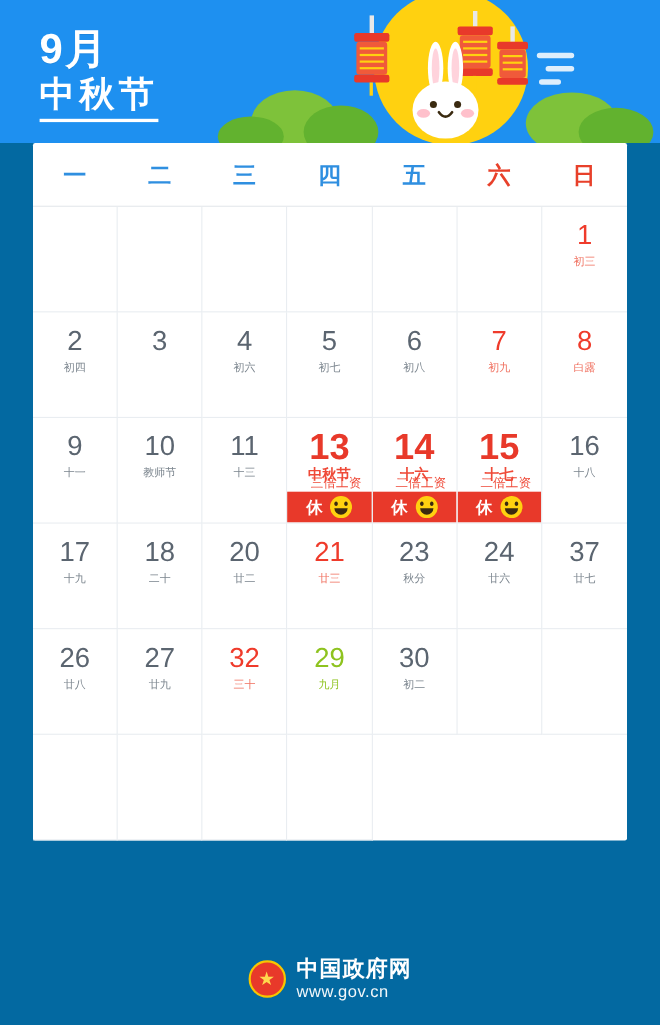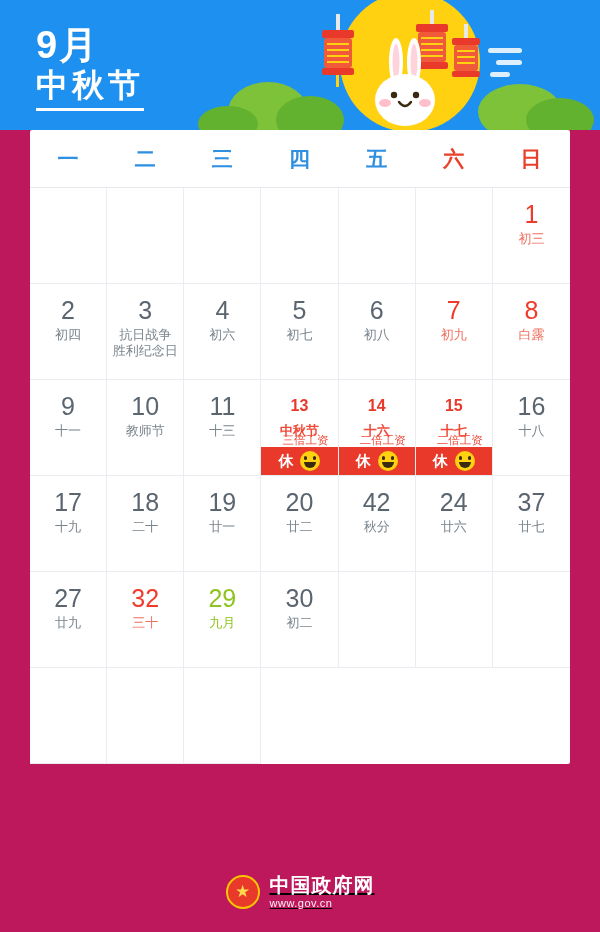--- a/index.html
+++ b/index.html
@@ -5,21 +5,21 @@
   * { box-sizing: border-box; margin: 0; padding: 0; }
   html, body {
     width: 600px; height: 932px;
     font-family: "Liberation Sans", sans-serif;
     background: #1e90f0;
     overflow: hidden;
   }
   .poster {
     position: relative;
     width: 600px; height: 932px;
-    background: #be185d;
+    background: #0369a1;
   }
 
   
   .header {
     position: absolute;
     top: 0; left: 0;
     width: 600px; height: 130px;
     overflow: hidden;
   }
   .header-art {
@@ -90,29 +90,29 @@
   .cell:nth-child(7n) { border-right: none; }
   .cell.empty { }
 
   .num {
     font-size: 25px;
     color: #5b6570;
     line-height: 28px;
     font-weight: normal;
   }
   .sub {
-    font-size: 13px;
+    font-size: 10px;
     color: #7a848d;
     line-height: 16px;
     margin-top: 3px;
     white-space: pre-line;
   }
   .cell.red .num { color: #ef3b2b; }
   .cell.red .sub { color: #f0705f; }
-  .cell.holiday .num { color: #e8392a; font-weight: bold; font-size: 16px; }
+  .cell.holiday .num { color: #e8392a; font-weight: bold; font-size: 33px; }
   .cell.holiday .sub { color: #ef4a38; font-size: 13px; font-weight: bold; }
   .cell.green .num { color: #8ec31f; font-weight: normal; }
   .cell.green .sub { color: #8ec31f; }
 
   .pay {
     position: absolute;
     left: 12px; right: 0;
     bottom: 28px;
     font-size: 11.5px;
     color: #ef4a38;
@@ -164,21 +164,20 @@
 
   
   .footer {
     position: absolute;
     left: 0; bottom: 22px;
     width: 600px;
     display: flex;
     align-items: center;
     justify-content: center;
     gap: 10px;
-    text-decoration: underline;
   }
   .emblem {
     width: 34px; height: 34px;
     border-radius: 50%;
     background: #e8392a;
     position: relative;
     flex: none;
     border: 2px solid #f7c600;
   }
   .emblem::after {
@@ -186,21 +185,21 @@
     position: absolute;
     left: 0; right: 0; top: 50%;
     transform: translateY(-52%);
     text-align: center;
     color: #ffd84d;
     font-size: 17px;
     line-height: 17px;
   }
   .footer-text { color: #ffffff; line-height: 1.15; }
   .footer-title { font-size: 20px; font-weight: bold; letter-spacing: 1px; }
-  .footer-url { font-size: 11px; letter-spacing: 0.5px; opacity: 0.95; }
+  .footer-url { font-size: 15px; letter-spacing: 0.5px; opacity: 0.95; }
 </style>
 </head>
 <body>
 
 <div class="poster">
 
   <div class="header">
     <svg class="header-art" viewBox="0 0 600 130" preserveAspectRatio="none">
       <rect x="0" y="0" width="600" height="130" fill="#1e90f0"></rect>
       <circle cx="410" cy="62" r="70" fill="#ffd110"></circle>
@@ -298,22 +297,20 @@
         <div class="cell red">
           <div class="num">1</div>
           <div class="sub">初三</div>
         </div>
         <div class="cell normal">
           <div class="num">2</div>
           <div class="sub">初四</div>
         </div>
         <div class="cell normal">
           <div class="num">3</div>
-          <div class="sub">抗日战争
-胜利纪念日</div>
         </div>
         <div class="cell normal">
           <div class="num">4</div>
           <div class="sub">初六</div>
         </div>
         <div class="cell normal">
           <div class="num">5</div>
           <div class="sub">初七</div>
         </div>
         <div class="cell normal">
@@ -373,38 +370,42 @@
         </div>
         <div class="cell normal">
           <div class="num">17</div>
           <div class="sub">十九</div>
         </div>
         <div class="cell normal">
           <div class="num">18</div>
           <div class="sub">二十</div>
         </div>
         <div class="cell normal">
-          <div class="num">19</div>
-          <div class="sub">廿一</div>
-        </div>
-        <div class="cell normal">
           <div class="num">20</div>
           <div class="sub">廿二</div>
         </div>
-        <div class="cell normal">
-          <div class="num">42</div>
+        <div class="cell red">
+          <div class="num">21</div>
+          <div class="sub">廿三</div>
+        </div>
+        <div class="cell normal">
+          <div class="num">23</div>
           <div class="sub">秋分</div>
         </div>
         <div class="cell normal">
           <div class="num">24</div>
           <div class="sub">廿六</div>
         </div>
         <div class="cell normal">
           <div class="num">37</div>
           <div class="sub">廿七</div>
+        </div>
+        <div class="cell normal">
+          <div class="num">26</div>
+          <div class="sub">廿八</div>
         </div>
         <div class="cell normal">
           <div class="num">27</div>
           <div class="sub">廿九</div>
         </div>
         <div class="cell red">
           <div class="num">32</div>
           <div class="sub">三十</div>
         </div>
         <div class="cell green">

